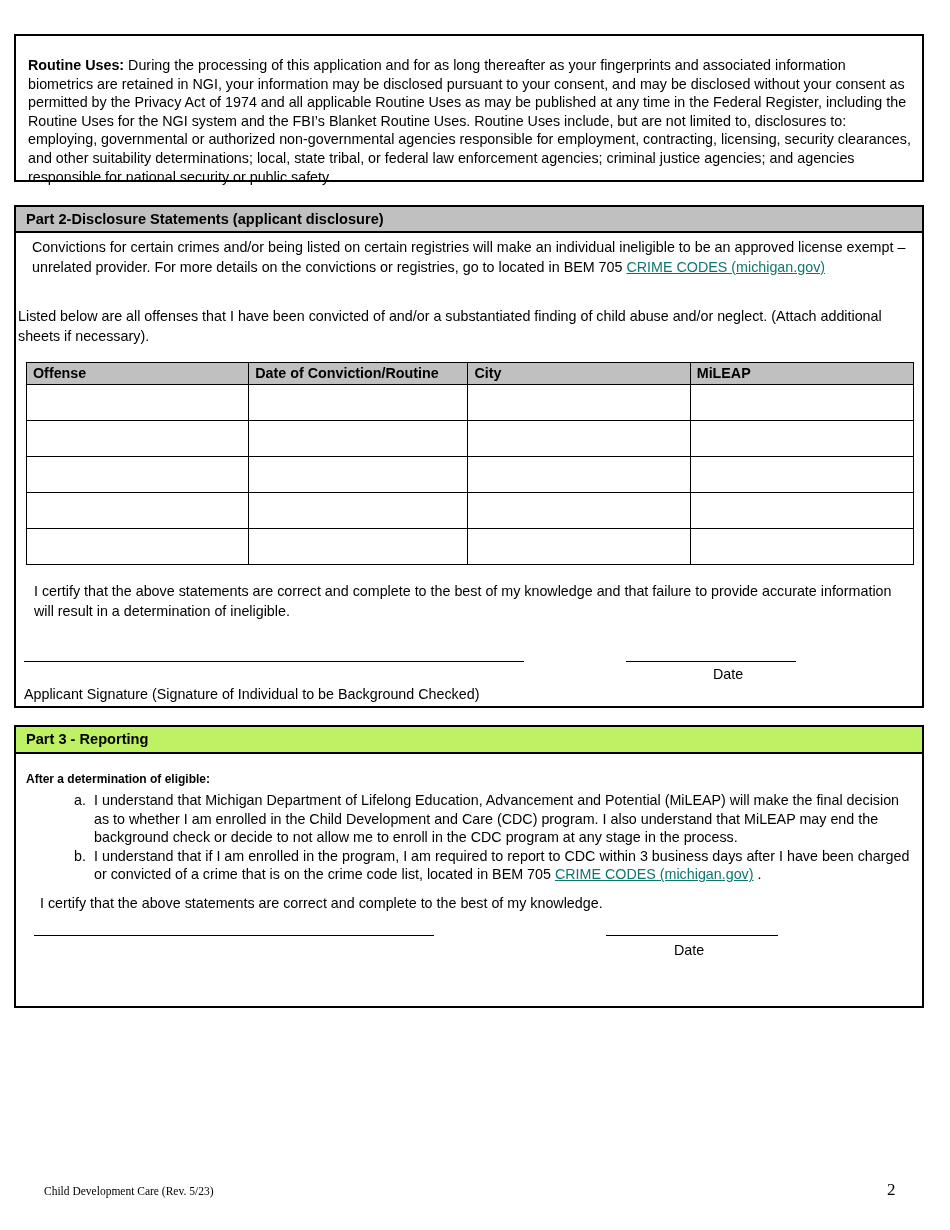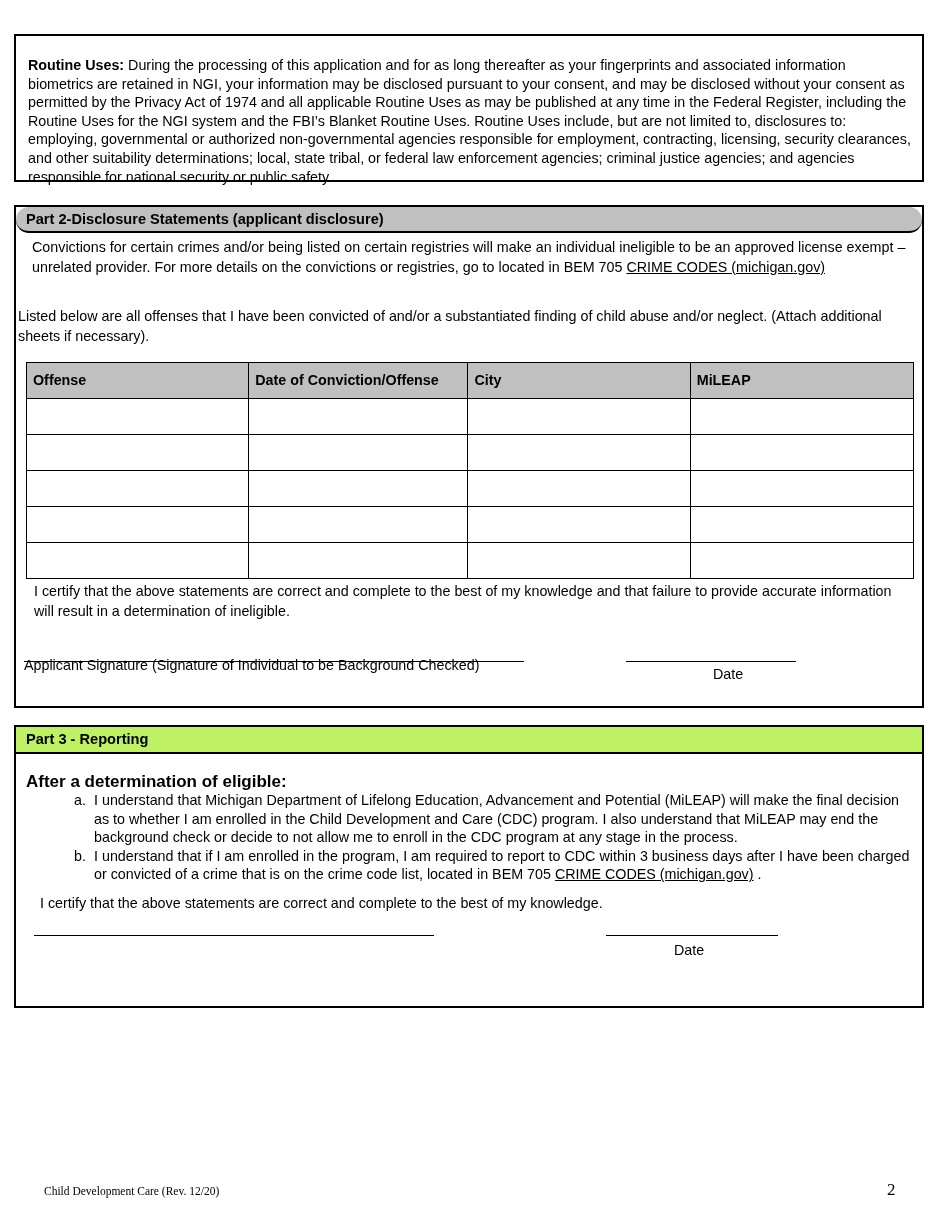--- a/index.html
+++ b/index.html
@@ -53,21 +53,21 @@
     position: absolute;
     left: 0;
     top: 0;
     width: 100%;
     box-sizing: border-box;
     font-weight: bold;
     font-size: 14.6px;
     padding: 4px 0 4px 10px;
     border-bottom: 2px solid #000;
   }
-  #band-part2 { background: #c0c0c0; height: 26px; border-radius: 13px; }
+  #band-part2 { background: #c0c0c0; height: 26px; }
   #band-part3 { background: #bef264; height: 27px; }
 
   
   .p2-intro {
     position: absolute;
     left: 16px;
     top: 31px;
     width: 886px;
     font-size: 14.3px;
     line-height: 19.5px;
@@ -76,21 +76,21 @@
     position: absolute;
     left: 2px;
     top: 100px;
     width: 890px;
     font-size: 14.3px;
     line-height: 19.5px;
   }
 
   a.doclink,
   .doclink {
-    color: #000000;
+    color: #0f766e;
     text-decoration: underline;
   }
 
   
   .offense-table {
     position: absolute;
     left: 10px;
     top: 155px;
     width: 888px;
     border-collapse: collapse;
@@ -100,21 +100,21 @@
   .offense-table th,
   .offense-table td {
     border: 1px solid #000;
     box-sizing: border-box;
   }
   .offense-table th {
     background: #c0c0c0;
     text-align: left;
     font-weight: bold;
     padding: 2px 0 3px 6px;
-    height: 36px;
+    height: 22px;
     font-size: 14.3px;
   }
   .offense-table td {
     height: 36px;
     padding: 0;
   }
   .col-offense { width: 220px; }
   .col-date    { width: 217px; }
   .col-city    { width: 220px; }
   .col-state   { width: 221px; }
@@ -143,36 +143,36 @@
     height: 0;
   }
   .siglabel {
     position: absolute;
     font-size: 14.3px;
     white-space: nowrap;
   }
 
   
   #p2-sig-line   { left: 8px;   top: 454px; width: 500px; }
-  #p2-sig-label  { left: 8px;   top: 450px; }
+  #p2-sig-label  { left: 8px;   top: 479px; }
   #p2-date-line  { left: 610px; top: 454px; width: 170px; }
   #p2-date-label { left: 697px; top: 459px; }
 
   
   #p3-sig-line   { left: 18px;  top: 208px; width: 400px; }
   #p3-sig-label  { left: 18px;  top: 213px; }
   #p3-date-line  { left: 590px; top: 208px; width: 172px; }
   #p3-date-label { left: 658px; top: 215px; }
 
   
   .p3-heading {
     position: absolute;
     left: 10px;
     top: 45px;
-    font-size: 17px;
+    font-size: 12px;
     font-weight: bold;
   }
   .p3-list {
     position: absolute;
     left: 10px;
     top: 64px;
     width: 884px;
     font-size: 14.3px;
     line-height: 18.6px;
   }
@@ -229,21 +229,21 @@
     <table class="offense-table">
       <colgroup>
         <col class="col-offense">
           <col class="col-date">
           <col class="col-city">
           <col class="col-state">
       </colgroup>
       <thead>
         <tr>
           <th>Offense</th>
-          <th>Date of Conviction/Offense</th>
+          <th>Date of Conviction/Routine</th>
           <th>City</th>
           <th>MiLEAP</th>
         </tr>
       </thead>
       <tbody>
         <tr>
           <td></td>
           <td></td>
           <td></td>
           <td></td>
@@ -302,16 +302,16 @@
     </div>
 
     <div class="certify-3">I certify that the above statements are correct and complete to the best of my knowledge.</div>
 
     <div class="sigline" id="p3-sig-line"></div>
 
     <div class="sigline" id="p3-date-line"></div>
     <div class="siglabel" id="p3-date-label">Date</div>
   </div>
 
-  <div class="footer-text">Child Development Care (Rev. 12/20)</div>
+  <div class="footer-text">Child Development Care (Rev. 5/23)</div>
   <div class="footer-page">2</div>
 
 </div>
 
 </body></html>

